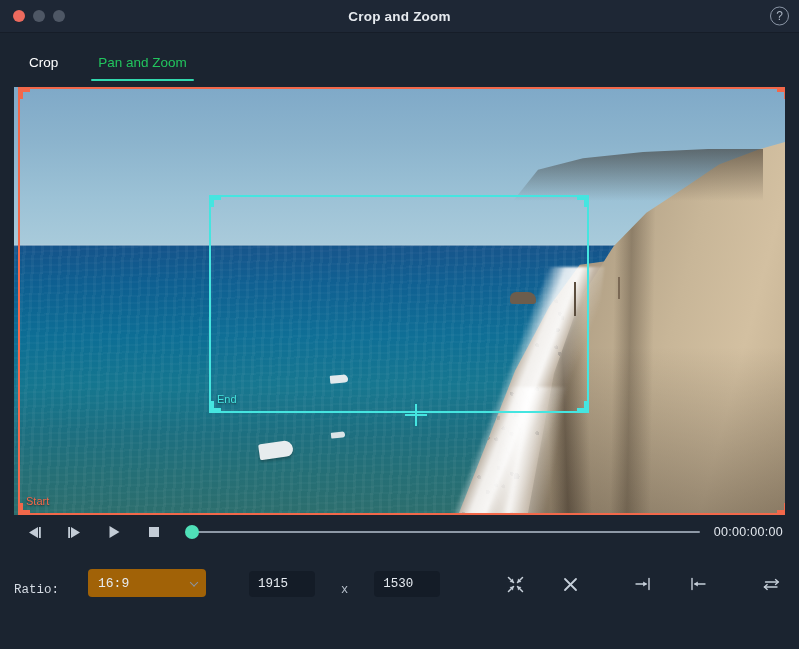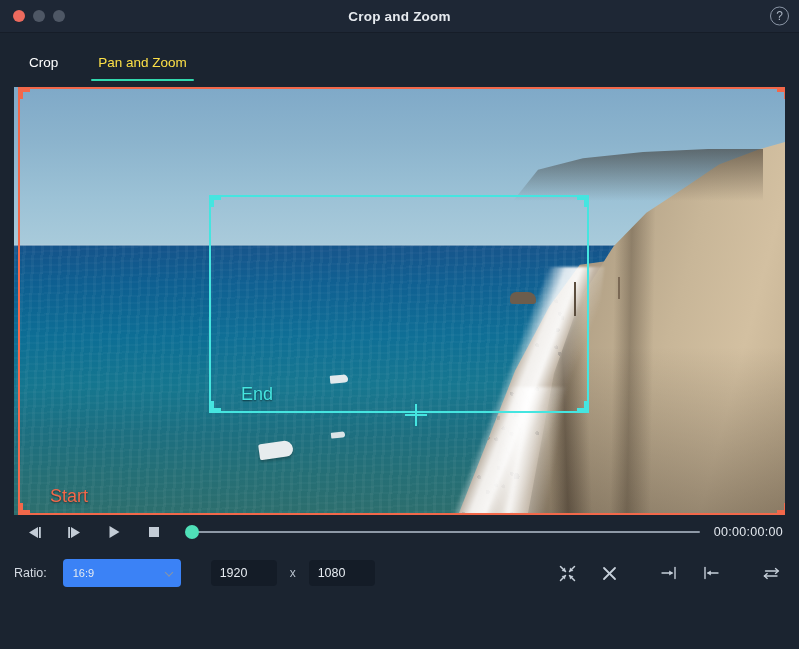--- a/index.html
+++ b/index.html
@@ -37,21 +37,21 @@
 
   
   .tabbar{
     height:48px; display:flex; align-items:flex-end;
     padding-left:22px; gap:26px; background:#1b2430;
   }
   .tab{
     position:relative; font-size:13.5px; font-weight:normal;
     padding:0 7px 11px 7px; cursor:pointer; color:#ffffff;
   }
-  .tab.active{ color:#fde047; font-weight:normal; }
+  .tab.active{ color:#22c55e; font-weight:normal; }
   .tab.active::after{
     content:""; position:absolute; left:0; right:0; bottom:0;
     height:2.5px; background:#31d9ae; border-radius:2px;
   }
 
   
   .stage{
     position:relative; margin:6px 14px 0 14px;
     width:771px; height:428px; overflow:hidden;
     background:#14304a;
@@ -173,23 +173,22 @@
   }
   .corner{ position:absolute; width:12px; height:12px; }
   .corner.o{ border-color:#f2684a; }
   .corner.i{ border-color:#45e5e0; }
   .c-tl{ left:-2px; top:-2px; border-left:5px solid; border-top:5px solid; }
   .c-tr{ right:-2px; top:-2px; border-right:5px solid; border-top:5px solid; }
   .c-bl{ left:-2px; bottom:-2px; border-left:5px solid; border-bottom:5px solid; }
   .c-br{ right:-2px; bottom:-2px; border-right:5px solid; border-bottom:5px solid; }
 
   .frame-label{
-    position:absolute; font-size:18px; font-weight:normal;
+    position:absolute; font-size:11px; font-weight:normal;
     text-shadow:0 1px 2px rgba(0,0,0,.6);
-    margin-left:24px;
   }
   .label-start{ left:6px; bottom:6px; color:#f2684a; }
   .label-end{ left:6px; bottom:6px; color:#45e5e0; }
 
   .crosshair{ position:absolute; left:194px; top:207px; width:22px; height:22px; }
   .crosshair::before{
     content:""; position:absolute; left:0; top:10px; width:22px; height:2px; background:#45e5e0;
   }
   .crosshair::after{
     content:""; position:absolute; left:10px; top:0; width:2px; height:22px; background:#45e5e0;
@@ -215,27 +214,27 @@
     position:absolute; left:3px; width:14px; height:14px; border-radius:50%;
     background:#4fe0b8; cursor:pointer;
   }
   .timecode{
     font-size:12.5px; color:#e3e8ee; letter-spacing:.3px; white-space:nowrap;
     padding-right:2px;
   }
 
   
   .ratiorow{
-    height:48px; display:flex; align-items:center; padding:0 14px; gap:4px;
+    height:48px; display:flex; align-items:flex-end; padding:0 14px; gap:17px;font-family:Liberation Mono, monospace;
   }
   .ratio-label{ font-size:12.5px; color:#d5dbe3; margin-right:12px; }
   .select{
-    position:relative; width:118px; height:28px; background:#3b82f6;
+    position:relative; width:118px; height:28px; background:#a16207;
     border-radius:4px; display:flex; align-items:center; padding:0 10px;
-    font-size:11px; color:#e6ebf1; cursor:pointer;
+    font-size:13px; color:#e6ebf1; cursor:pointer;
   }
   .chev{
     position:absolute; right:9px; top:50%; transform:translateY(-60%) rotate(45deg);
     width:6px; height:6px; border-right:1.4px solid #8995a4; border-bottom:1.4px solid #8995a4;
   }
   .numfield{
     width:66px; height:26px; background:#141c27; border-radius:4px;
     display:flex; align-items:center; padding:0 9px;
     font-size:12.5px; color:#e6ebf1;
   }
@@ -355,25 +354,25 @@
 
 <div class="ratiorow">
   <span class="ratio-label">Ratio:</span>
 
   <div class="select">
     <span>16:9</span>
     <span class="chev"></span>
   </div>
 
   <div class="numfield ratio-prefield">
-    <span>1920</span>
+    <span>1915</span>
   </div>
   <span class="xsep">x</span>
   <div class="numfield">
-    <span>1080</span>
+    <span>1530</span>
   </div>
 
   <div class="spacer"></div>
 
   <div class="iconbtn">
     <svg width="17" height="17" viewBox="0 0 17 17" aria-hidden="true">
       <g stroke="#c6cfd9" stroke-width="1.5" fill="none" stroke-linecap="round">
         <path d="M1.5 1.5 L6.5 6.5"></path>
           <path d="M15.5 1.5 L10.5 6.5"></path>
         <path d="M1.5 15.5 L6.5 10.5"></path>

